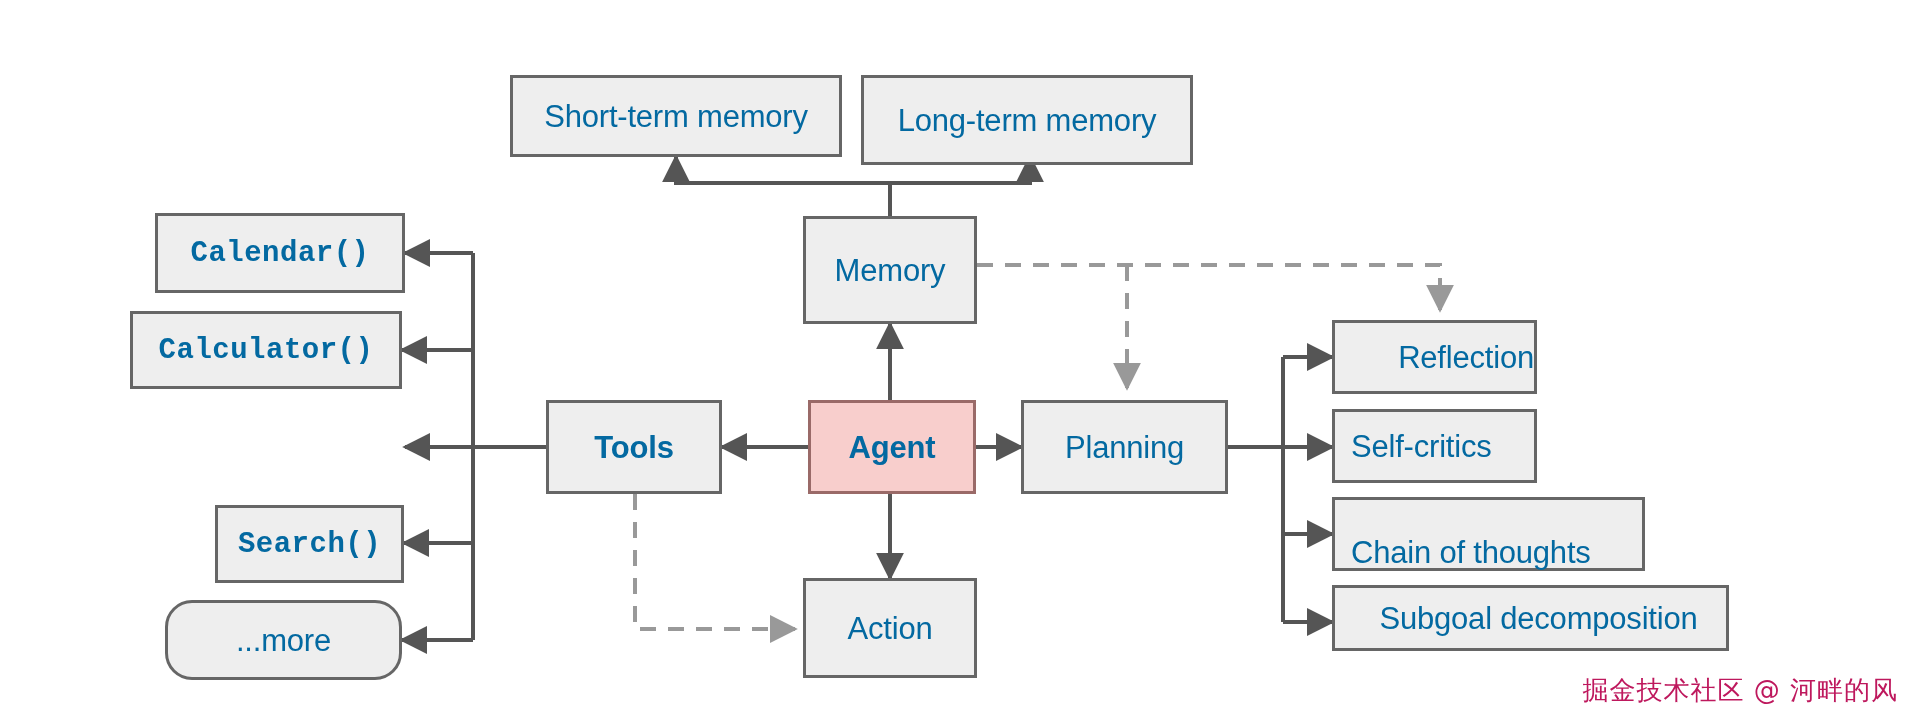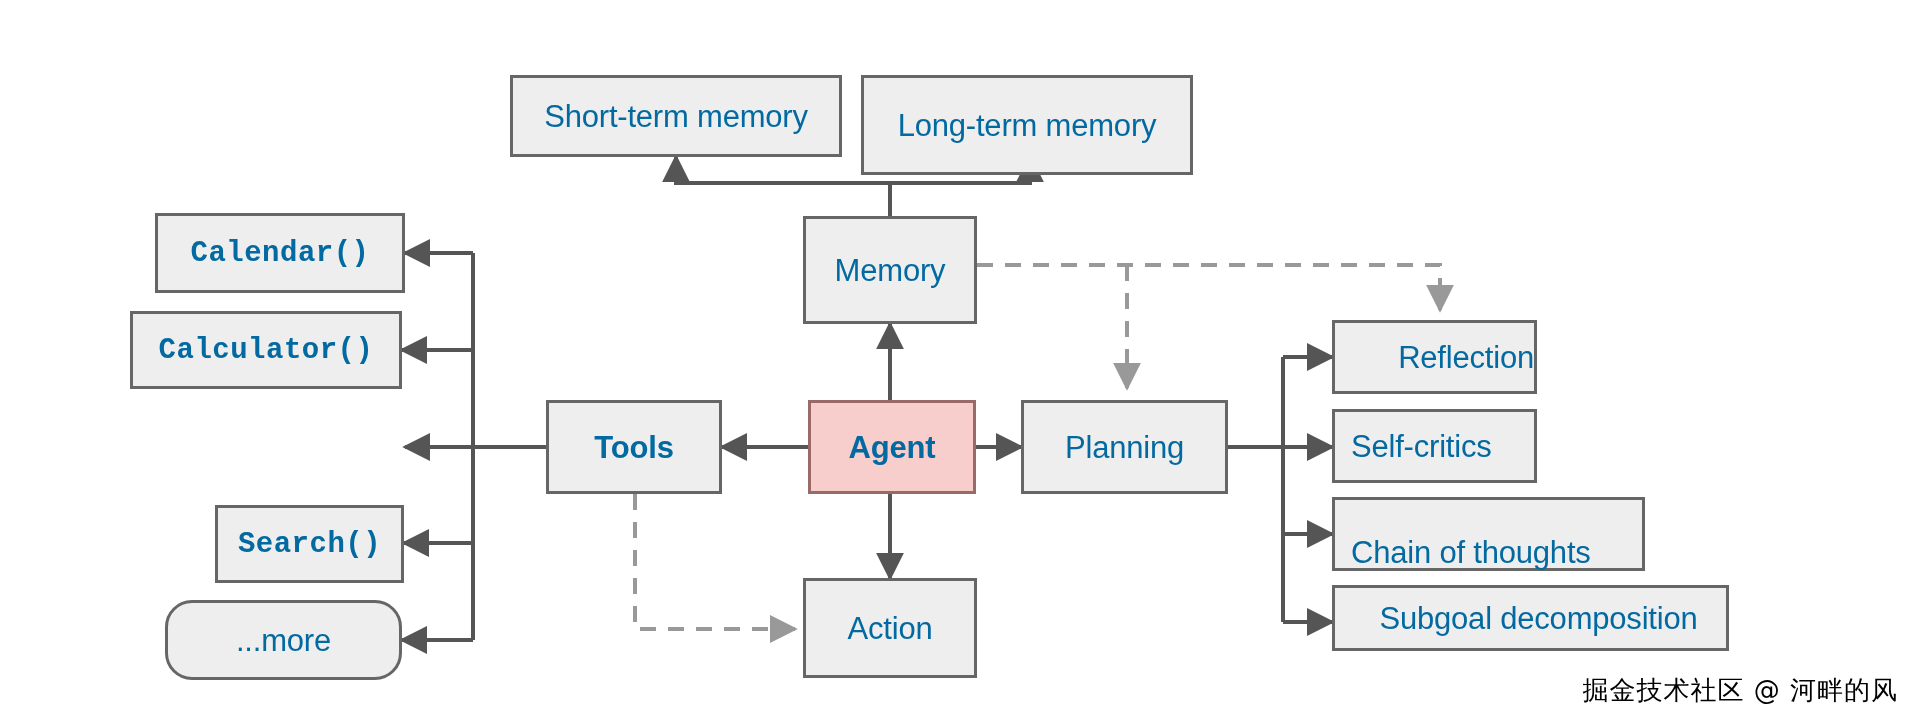--- a/index.html
+++ b/index.html
@@ -50,21 +50,21 @@
     left: 0;
     top: 0;
     width: 1920px;
     height: 718px;
     pointer-events: none;
   }
   .watermark {
     position: absolute;
     right: 22px;
     bottom: 10px;
-    color: #000000;
+    color: #be185d;
     font-size: 26px;
     font-family: "DejaVu Sans", sans-serif;
     letter-spacing: 1px;
     white-space: nowrap;
     user-select: none;
     text-align: center;
   }
 </style>
 </head>
 <body>
@@ -117,21 +117,21 @@
       <path d="M 1127 265 L 1127 388" marker-end="url(#arrow-dashed)"></path>
 
       <path d="M 635 494 L 635 629 L 795 629" marker-end="url(#arrow-dashed)"></path>
     </g>
   </svg>
 
   <div class="node" style="left:510px; top:75px; width:332px; height:82px;">
     <span>Short-term memory</span>
   </div>
 
-  <div class="node" style="left:861px; top:75px; width:332px; height:100px;">
+  <div class="node" style="left:861px; top:75px; width:332px; height:90px;">
     <span>Long-term memory</span>
   </div>
 
   <div class="node" style="left:803px; top:216px; width:174px; height:108px;">
     <span>Memory</span>
   </div>
 
   <div class="node accent" style="left:808px; top:400px; width:168px; height:94px;">
     <span>Agent</span>
   </div>

